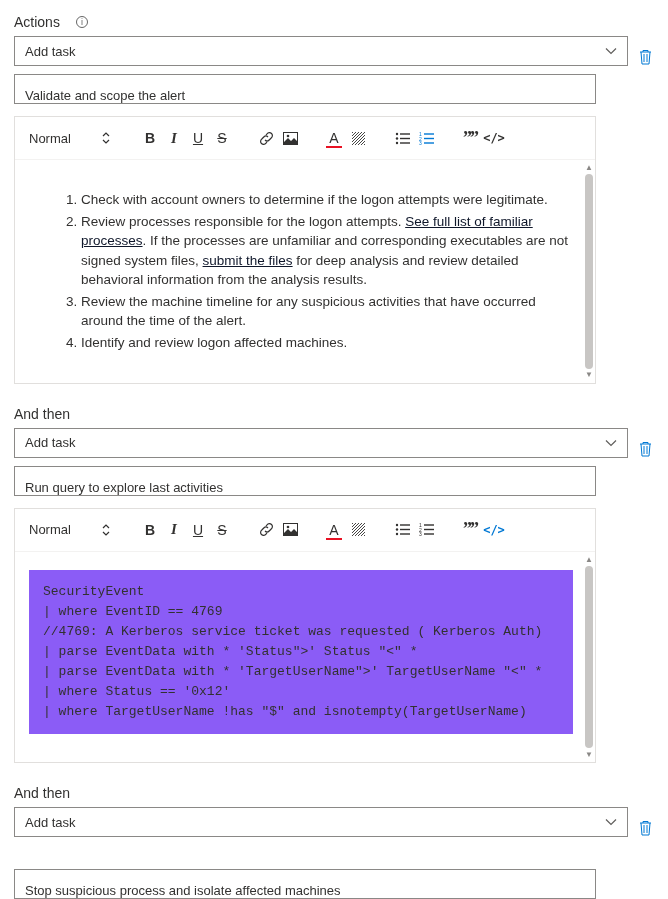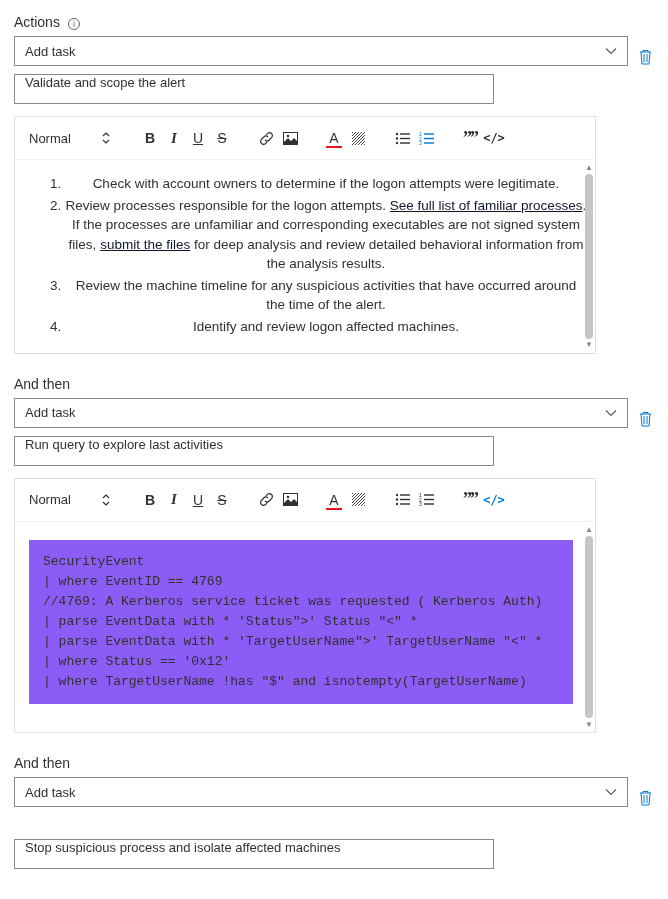--- a/index.html
+++ b/index.html
@@ -9,22 +9,22 @@
     color: #323130;
     margin: 0;
     padding: 14px;
     background: #fff;
     width: 668px;
   }
   .section-label {
     font-size: 14px;
     margin-bottom: 6px;
     display: flex;
-    align-items: flex-end;
-    gap: 8px;
+    align-items: center;
+    gap: 16px;
   }
   .info-icon {
     display: inline-flex;
     width: 12px; height: 12px;
     border: 1px solid #666;
     border-radius: 50%;
     align-items: center;
     justify-content: center;
     font-size: 9px;
     color: #666;
@@ -44,26 +44,26 @@
   }
   .chevron { color: #605e5c; }
   .chevron svg { display:block; }
   .trash-btn {
     width: 18px; height: 18px;
     display: flex; align-items: center; justify-content: center;
     cursor: pointer;
     color: #0078d4;
   }
   .text-input {
-    width: 480px;
+    width: 582px;
     border: 1px solid #8a8886;
     height: 30px;
     padding: 0 10px;
     display: flex;
-    align-items: flex-start;
+    align-items: flex-end;
     margin-bottom: 12px;
   }
   .editor {
     width: 582px;
     border: 1px solid #e1dfdd;
     margin-bottom: 22px;
     position: relative;
   }
   .toolbar {
     display: flex;
@@ -93,21 +93,21 @@
   .tb-item.code { font-family: monospace; font-weight:700; font-size:12px;}
   .tb-item.code.active { color:#0078d4; }
   .tb-item.olist.active { color:#0078d4; }
   .tb-item svg { display:block; }
   .editor-body {
     padding: 14px 8px 14px 14px;
     position: relative;
     font-size: 13.5px;
     line-height: 1.45;
   }
-  .editor-body ol { margin: 0; padding-left: 36px; text-align: center; }
+  .editor-body ol { margin: 16px; padding-left: 36px; }
   .editor-body ol li { margin-bottom: 2px; }
   .editor-body a { color: #0f172a; }
   .scroll-track {
     position: absolute;
     right: 2px; top: 4px; bottom: 4px;
     width: 8px;
     background: transparent;
   }
   .scroll-thumb {
     position: absolute;

